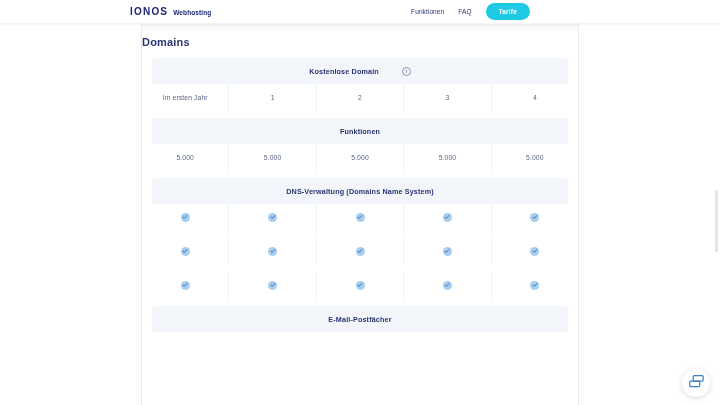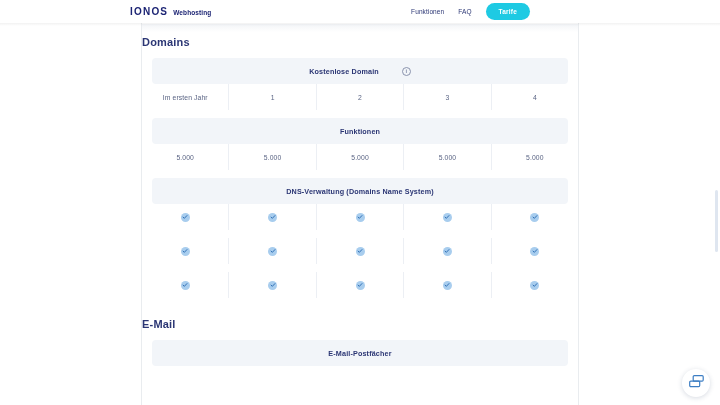--- a/index.html
+++ b/index.html
@@ -292,21 +292,20 @@
           </div>
           <div class="cell">
             <span class="check">
               <svg width="6" height="6" viewBox="0 0 8 8">
                 <path d="M1.4 4.1 L3.1 5.8 L6.6 2.1" fill="none" stroke="#2F6FB5" stroke-width="1.3" stroke-linecap="round" stroke-linejoin="round"></path>
               </svg>
             </span>
           </div>
         </div>
         <div class="row-gap"></div>
-        <div class="section-title">E-Mail</div>
         <div class="feature-head">
           <span>E-Mail-Postfächer</span>
         </div>
       </div>
   </div>
 
   <div class="scrollbar-track"></div>
   <div class="scrollbar-thumb"></div>
 
   <div class="chat-widget">

